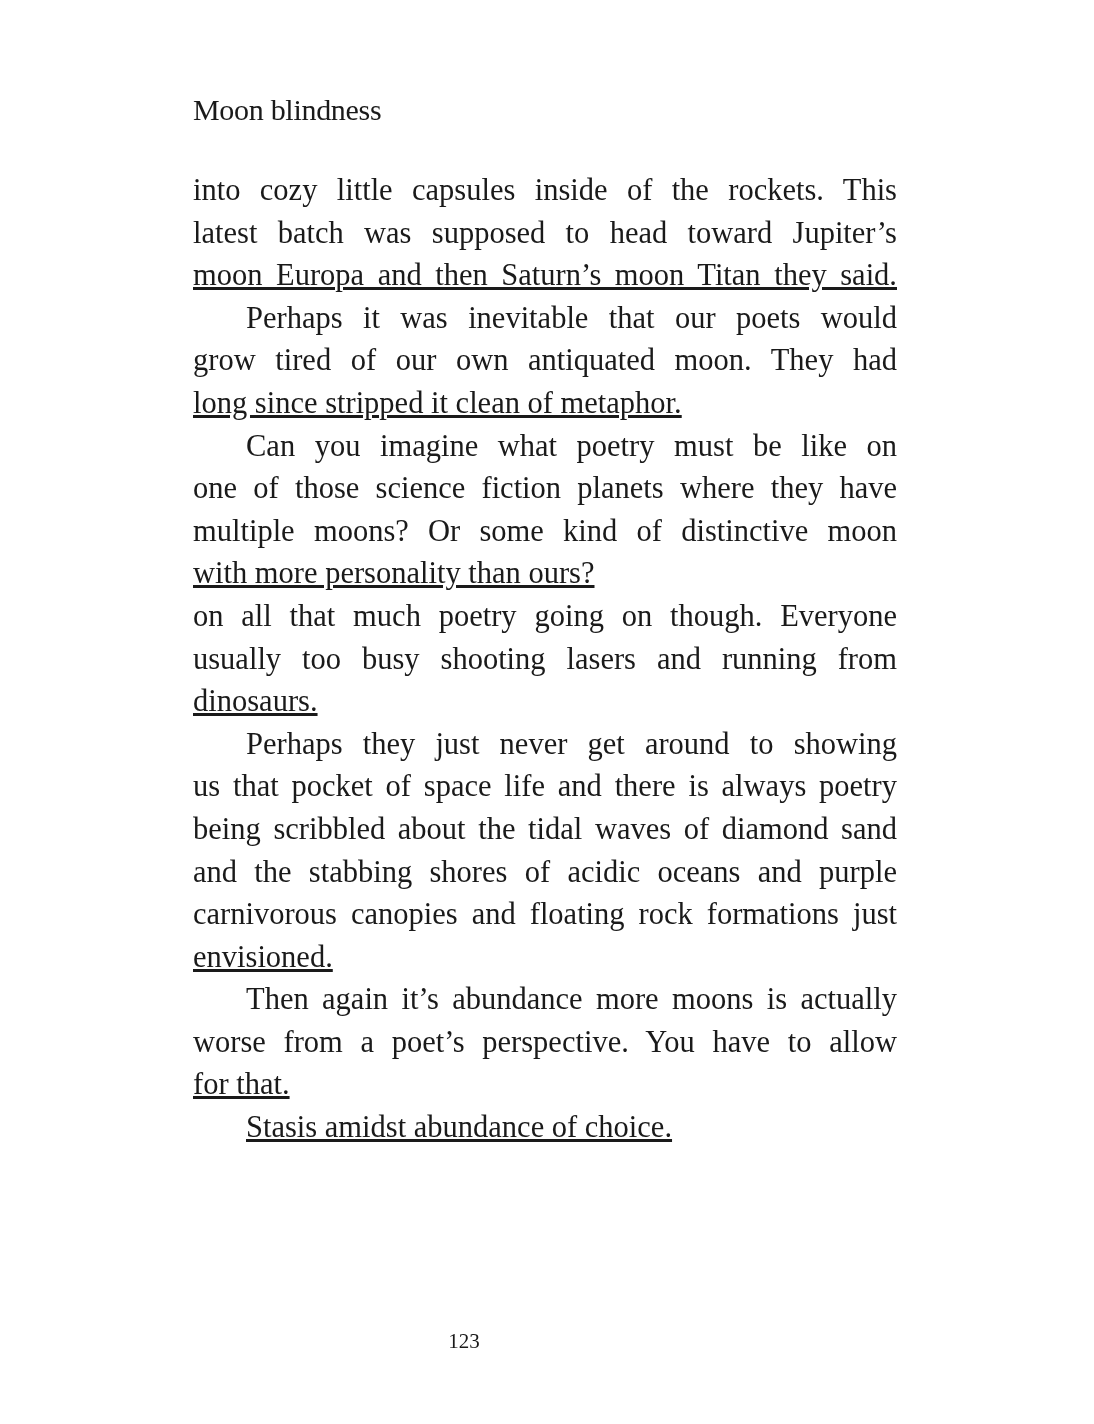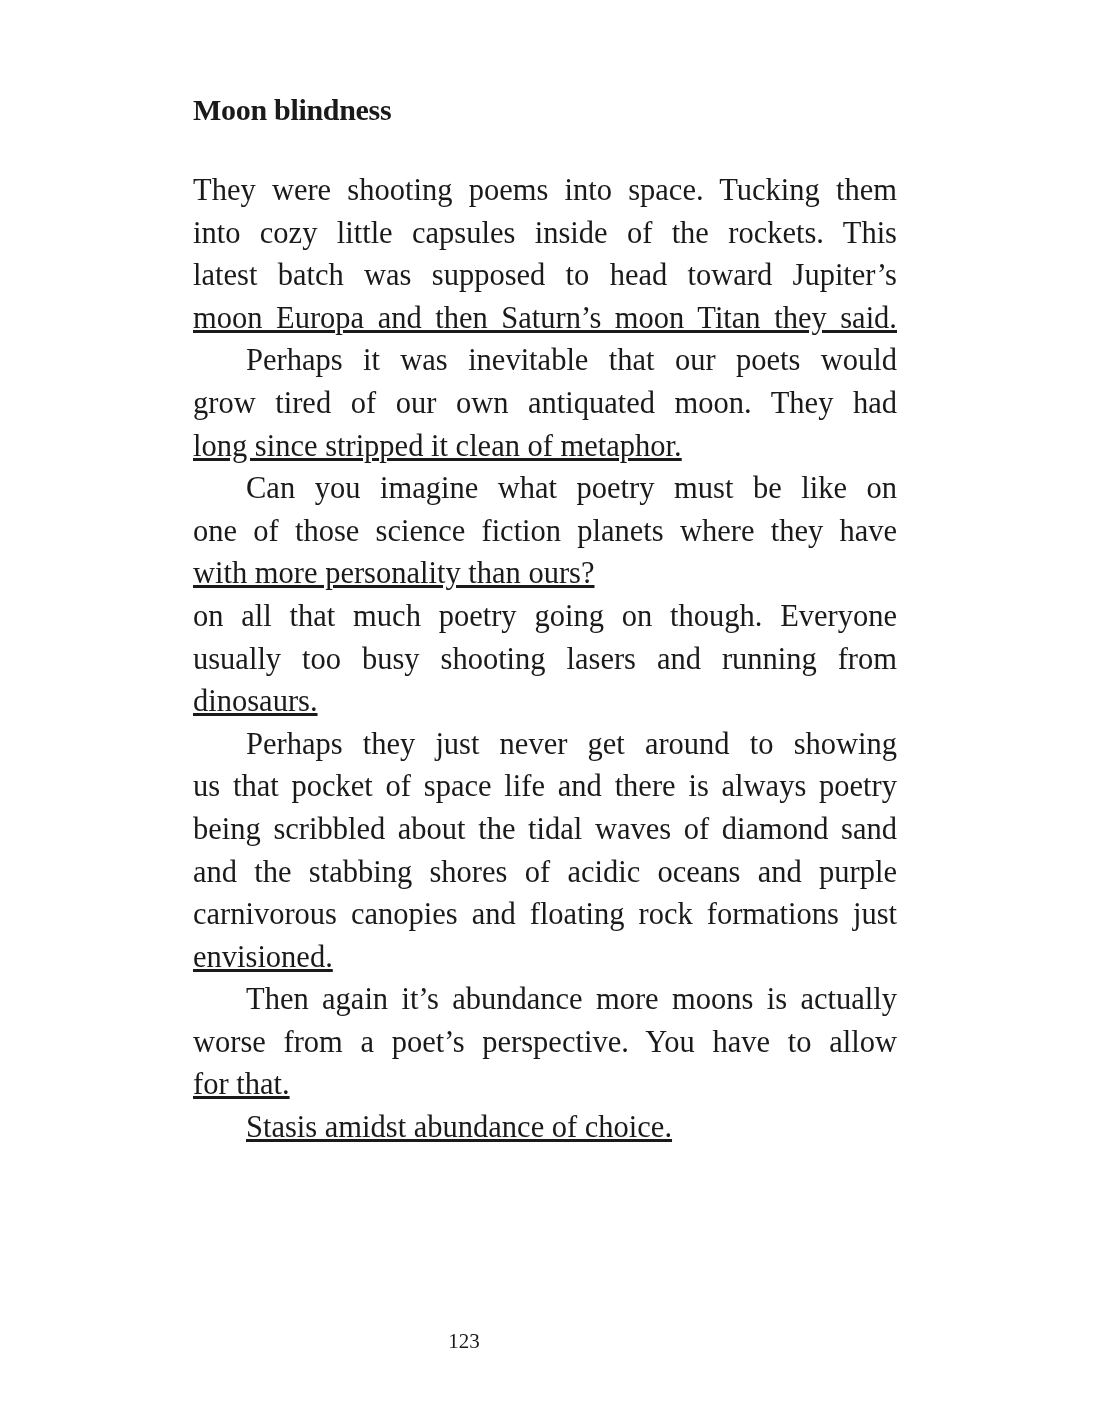--- a/index.html
+++ b/index.html
@@ -20,21 +20,21 @@
       left: 193px;
       top: 0;
       width: 704px;
     }
     .title {
       position: absolute;
       left: 0;
       top: 90px;
       margin: 0;
       font-size: 30px;
-      font-weight: bold;
+      font-weight: normal;
       line-height: 40px;
       letter-spacing: -0.3px;
       white-space: nowrap;
     }
     .body-text {
       position: absolute;
       left: 0;
       top: 169px;
       width: 704px;
     }
@@ -70,35 +70,35 @@
   </style>
 </head>
 <body>
 
 <div class="page">
   <h1 class="title">Moon blindness</h1>
 
   <div class="body-text">
 
     <p class="para">
-      <span class="line">They were shooting poems into space. Tucking them</span>
       <span class="line">into cozy little capsules inside of the rockets. This</span>
       <span class="line">latest batch was supposed to head toward Jupiter’s</span>
       <span class="line last" style="text-align-last: justify;">moon Europa and then Saturn’s moon Titan they said.</span>
     </p>
 
     <p class="para">
       <span class="line indent">Perhaps it was inevitable that our poets would</span>
       <span class="line">grow tired of our own antiquated moon. They had</span>
       <span class="line last">long since stripped it clean of metaphor.</span>
     </p>
 
     <p class="para">
       <span class="line indent">Can you imagine what poetry must be like on</span>
       <span class="line">one of those science fiction planets where they have</span>
+      <span class="line">multiple moons? Or some kind of distinctive moon</span>
       <span class="line last">with more personality than ours?</span>
     </p>
 
     <p class="para">
       <span class="line">on all that much poetry going on though. Everyone</span>
       <span class="line">usually too busy shooting lasers and running from</span>
       <span class="line last">dinosaurs.</span>
     </p>
 
     <p class="para">

